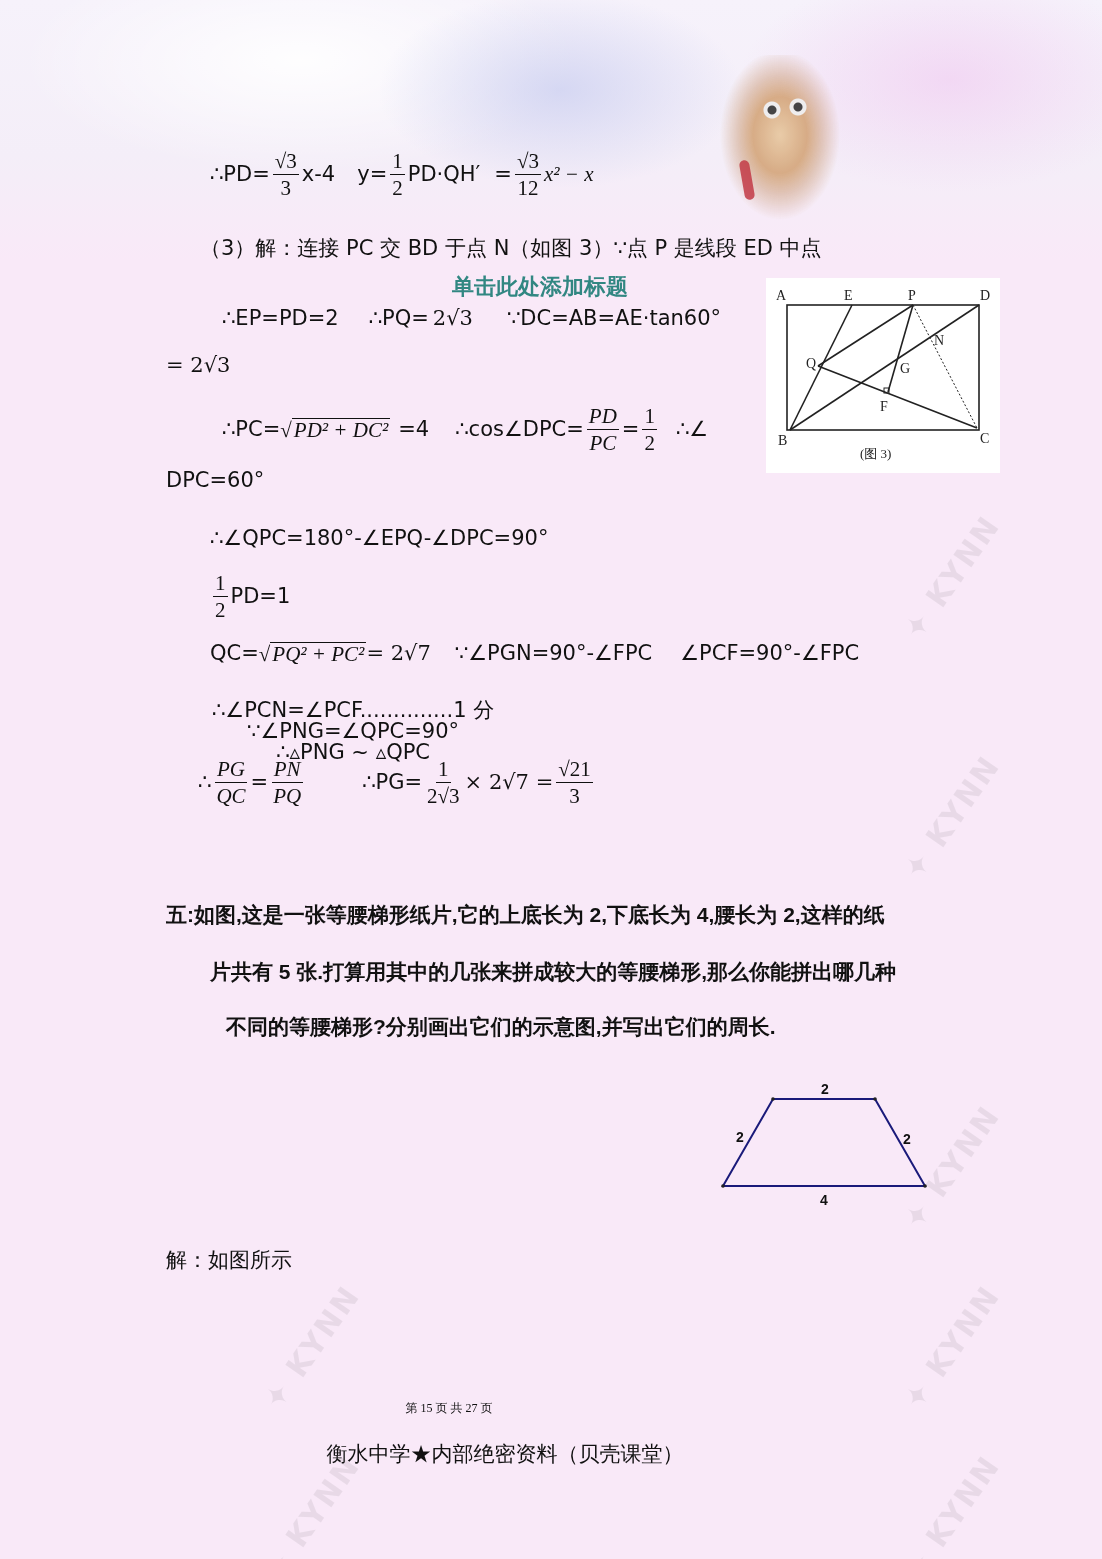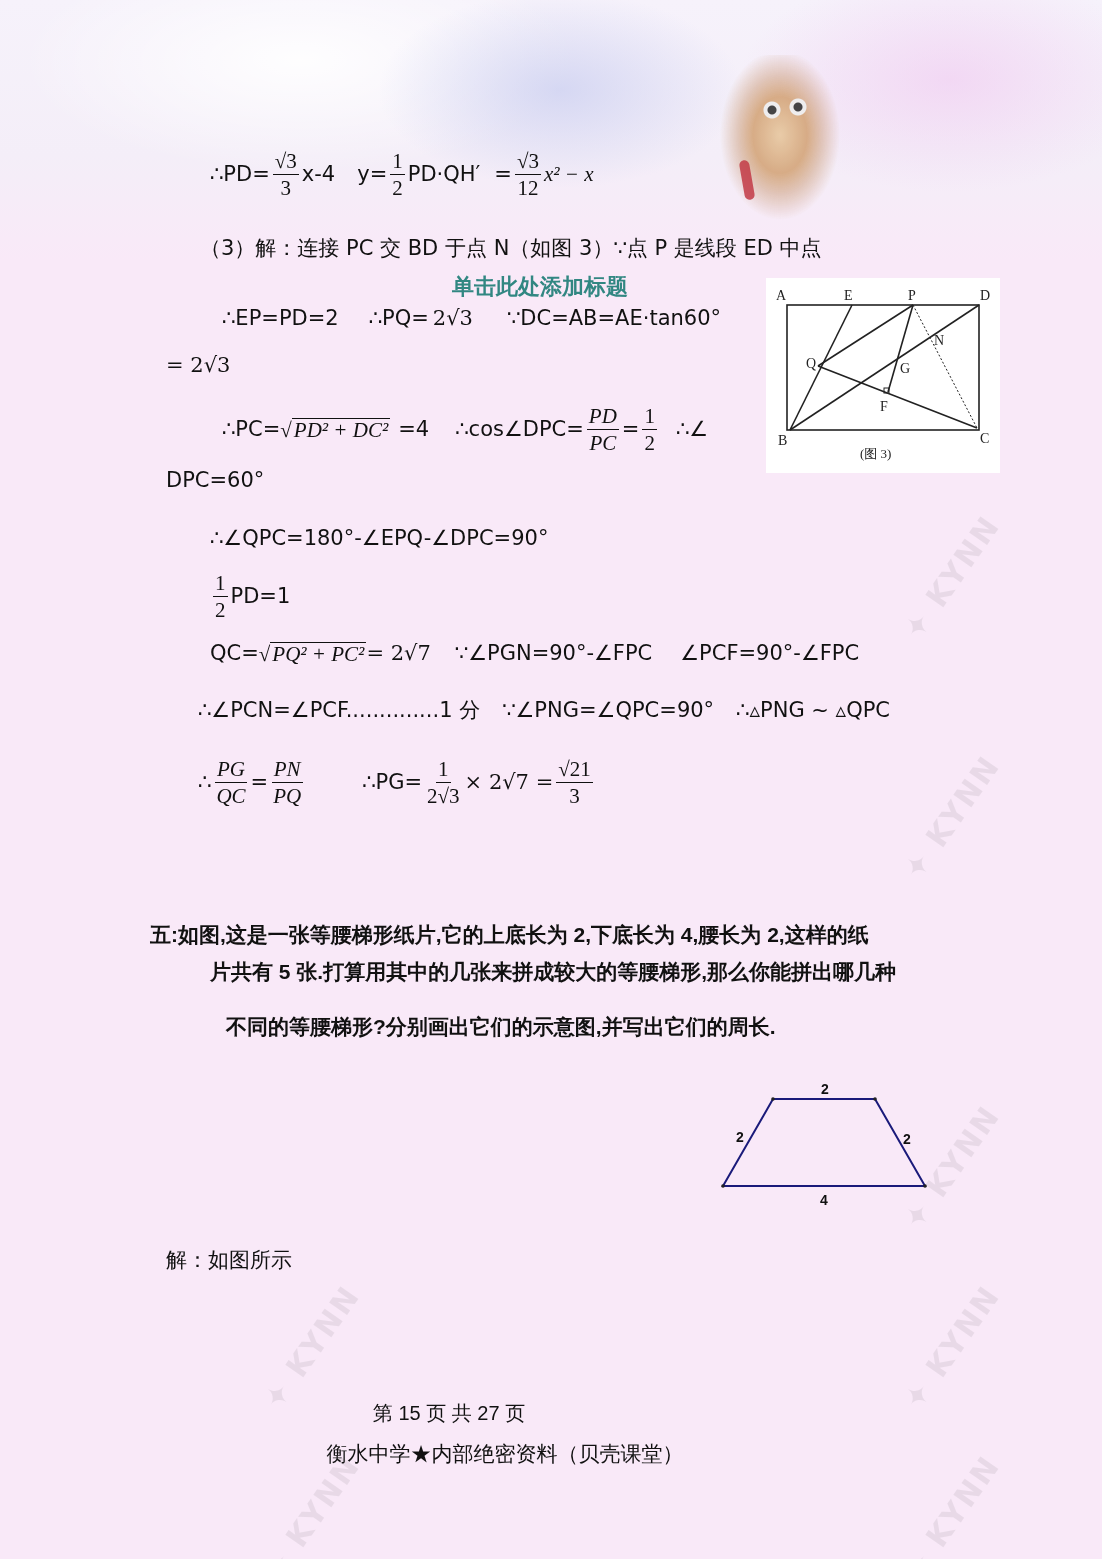--- a/index.html
+++ b/index.html
@@ -43,21 +43,21 @@
   }
   .frac .num { border-bottom: 1px solid #111; padding: 0 2px 2px; line-height: 1.05; }
   .frac .den { padding: 2px 2px 0; line-height: 1.05; }
   .sqrt { font-family: "Liberation Serif", serif; display: inline-flex; align-items: flex-end; }
   .sqrt .rad { border-top: 1px solid #111; padding: 1px 2px 0; }
   .gap { display:inline-block; }
   .bold { font-weight: bold; font-family: "Liberation Sans", sans-serif; }
   .title-overlay { position:absolute; left: 452px; top: 272px; font-size: 22px; color: #0f766e; font-weight: bold; opacity: 0.85; }
   .fig3 { position: absolute; left: 766px; top: 278px; width: 234px; height: 195px; background: #fff; }
   .trap { position: absolute; left: 700px; top: 1075px; width: 260px; height: 140px; }
-  .footer-page { position:absolute; left: 0; width: 898px; top: 1400px; text-align:center; font-family: Liberation Sans, sans-serif; font-size: 20px; }
+  .footer-page { position:absolute; left: 0; width: 898px; top: 1400px; text-align:center; font-family: Liberation Serif, serif; font-size: 12px; }
   .footer-brand { position:absolute; left: 0; width: 1010px; top: 1440px; text-align:center; font-family: "DejaVu Serif", serif; font-size: 21px; }
 </style>
 </head>
 <body>
 
 <div class="bg-top"></div>
 <div class="cat"></div>
 <div class="cat-tongue"></div>
 
 <div class="watermark" style="left:880px;top:560px;">✦ KYNN</div>
@@ -176,21 +176,21 @@
 <div class="line" style="left:210px;top:642px;">
   <span>QC=</span>
   <span class="sqrt">√<span class="rad it">PQ² + PC²</span></span>
   <span class="serif" style="">= 2√7</span>
   <span class="gap" style="width:24px"></span>
   <span>∵∠PGN=90°-∠FPC</span>
   <span class="gap" style="width:28px"></span>
   <span>∠PCF=90°-∠FPC</span>
 </div>
 
-<div class="line" style="left:198px;top:700px;">
+<div class="line" style="left:212px;top:700px;flex-direction:column;">
   <span>∴∠PCN=∠PCF..............1 分</span>
   <span class="gap" style="width:22px"></span>
   <span>∵∠PNG=∠QPC=90°</span>
   <span class="gap" style="width:22px"></span>
   <span>∴▵PNG ~ ▵QPC</span>
 </div>
 
 <div class="line" style="left:198px;top:758px;">
   <span>∴</span>
   <span class="frac">
@@ -208,21 +208,21 @@
       <span class="num">1</span>
       <span class="den">2√3</span>
     </span>
   <span class="serif">× 2√7 =</span>
   <span class="frac">
       <span class="num">√21</span>
       <span class="den">3</span>
     </span>
 </div>
 
-<div class="line bold" style="left:150px;top:904px;margin-top:20px;">
+<div class="line bold" style="left:166px;top:904px;">
   <span>五:如图,这是一张等腰梯形纸片,它的上底长为 2,下底长为 4,腰长为 2,这样的纸</span>
 </div>
 <div class="line bold" style="left:210px;top:961px;">
   <span>片共有 5 张.打算用其中的几张来拼成较大的等腰梯形,那么你能拼出哪几种</span>
 </div>
 <div class="line bold" style="left:226px;top:1016px;">
   <span>不同的等腰梯形?分别画出它们的示意图,并写出它们的周长.</span>
 </div>
 
 <div class="trap">

